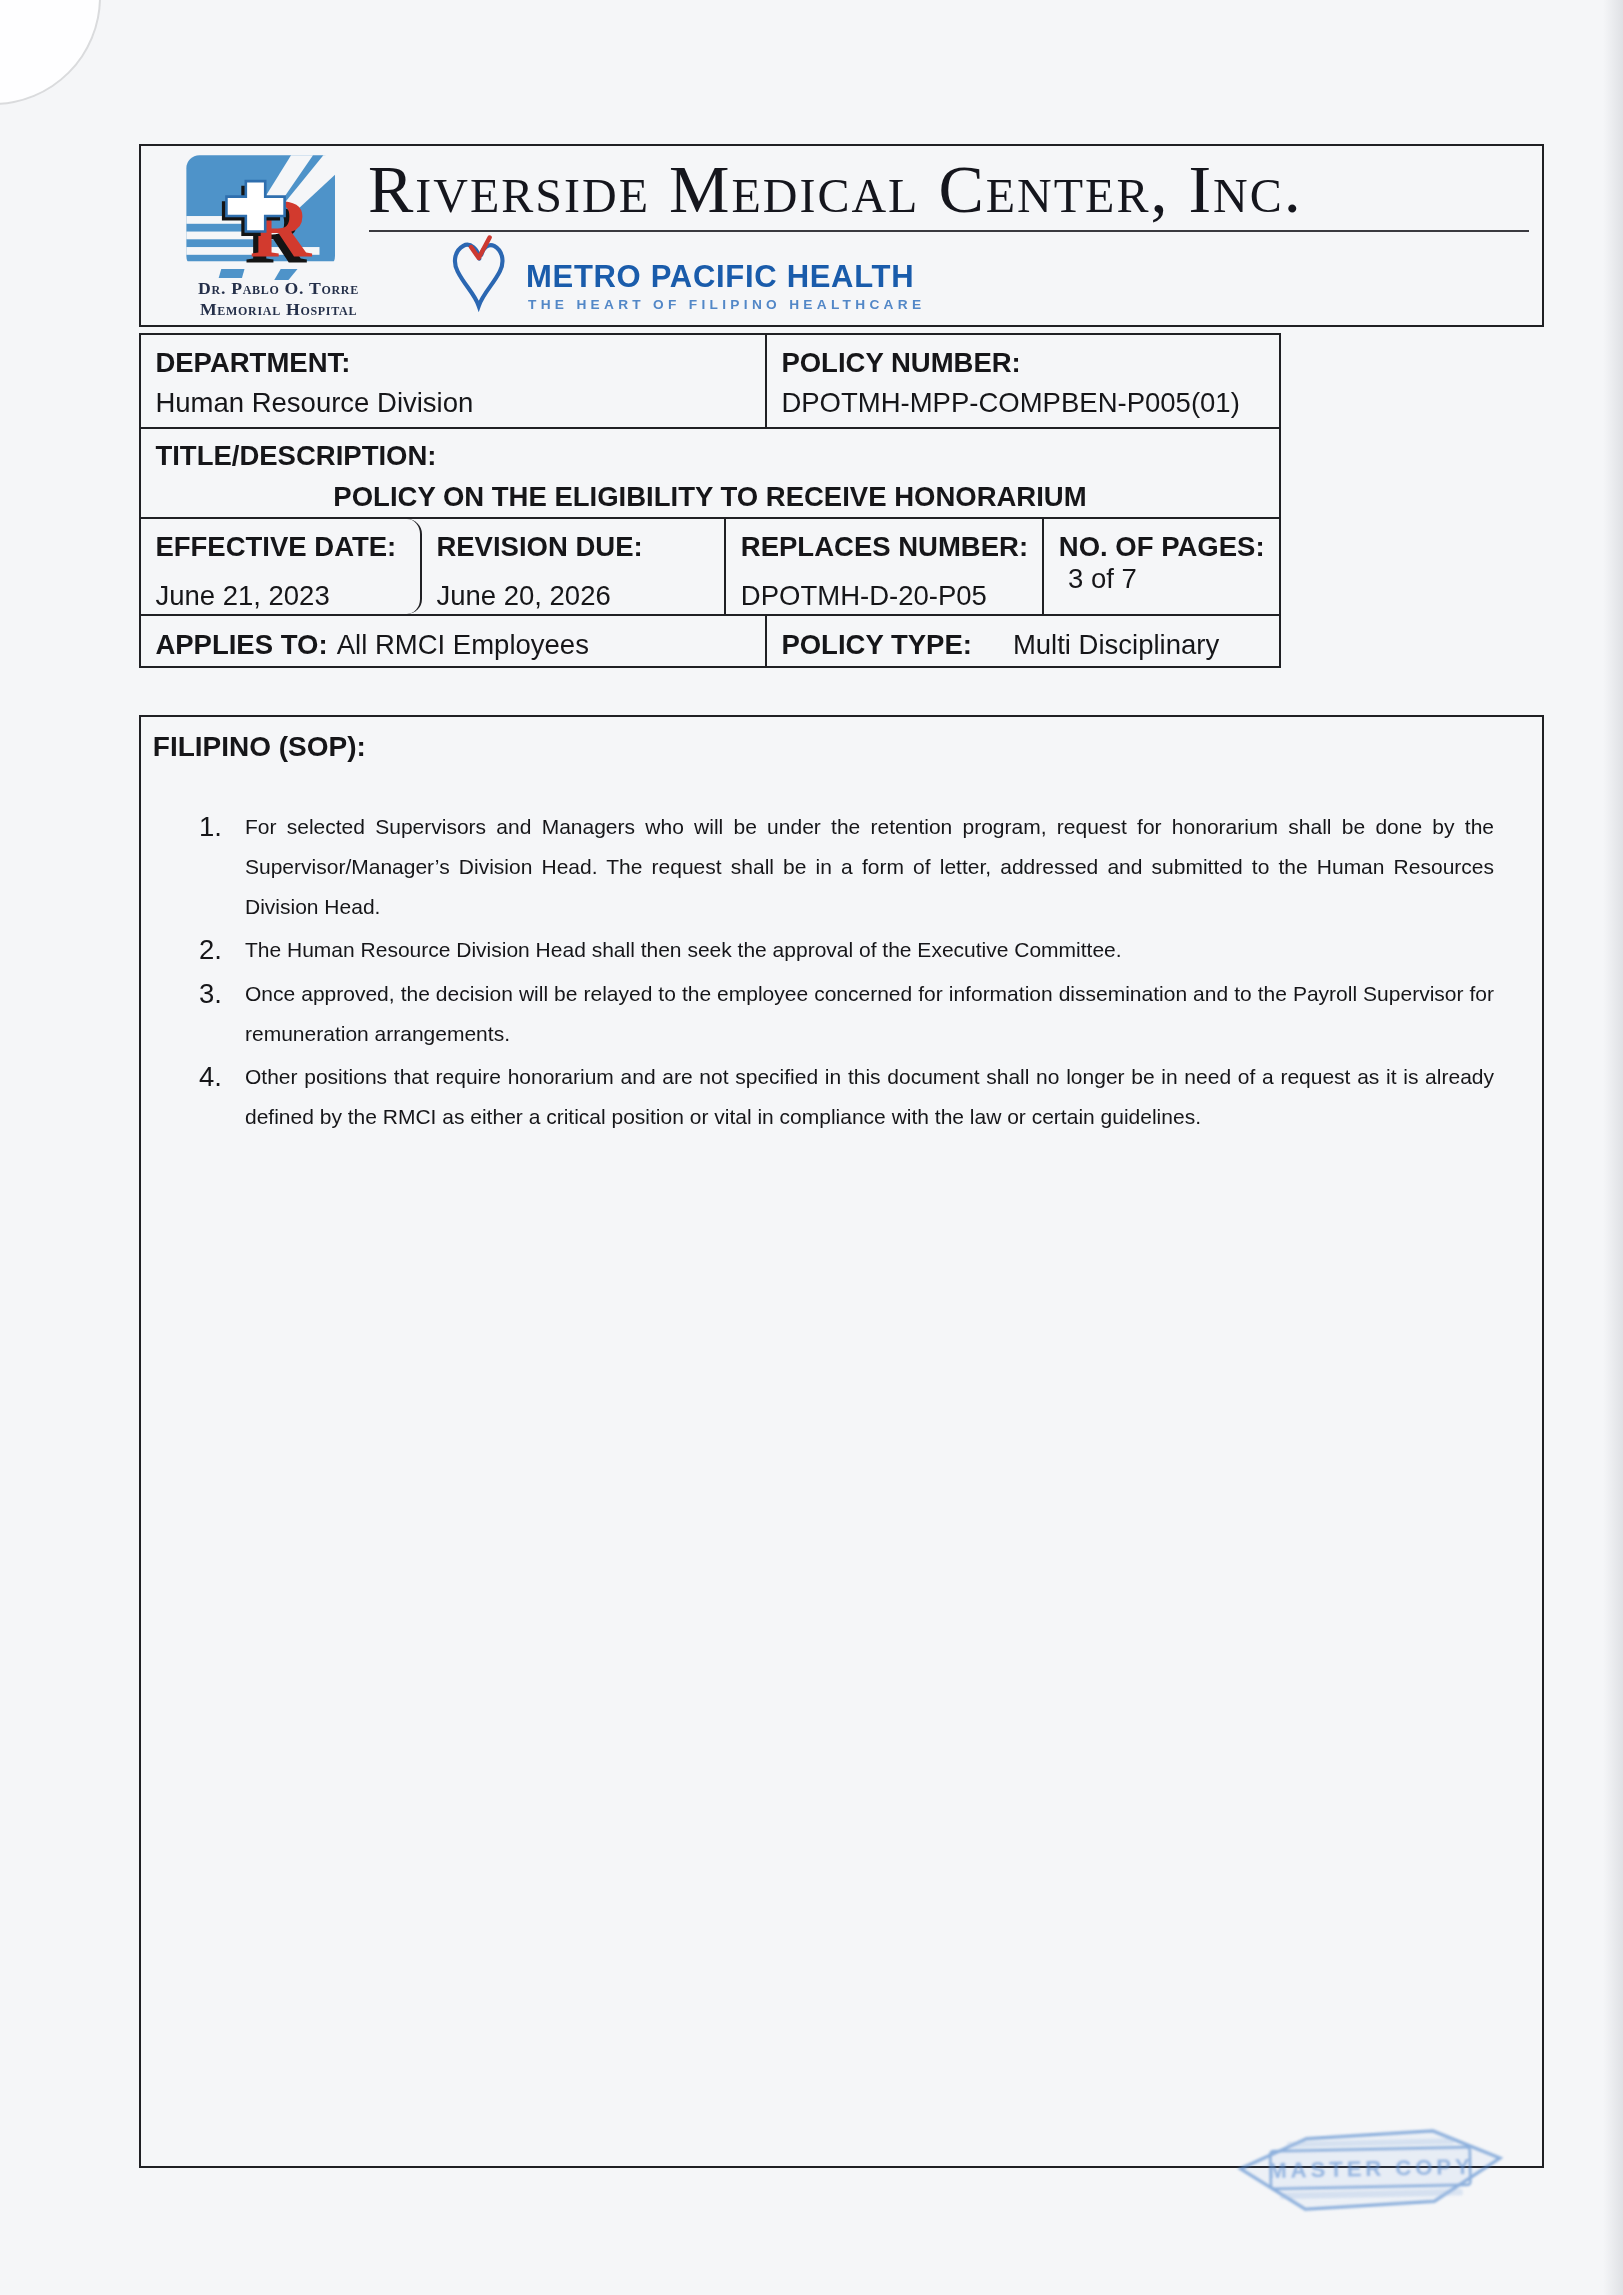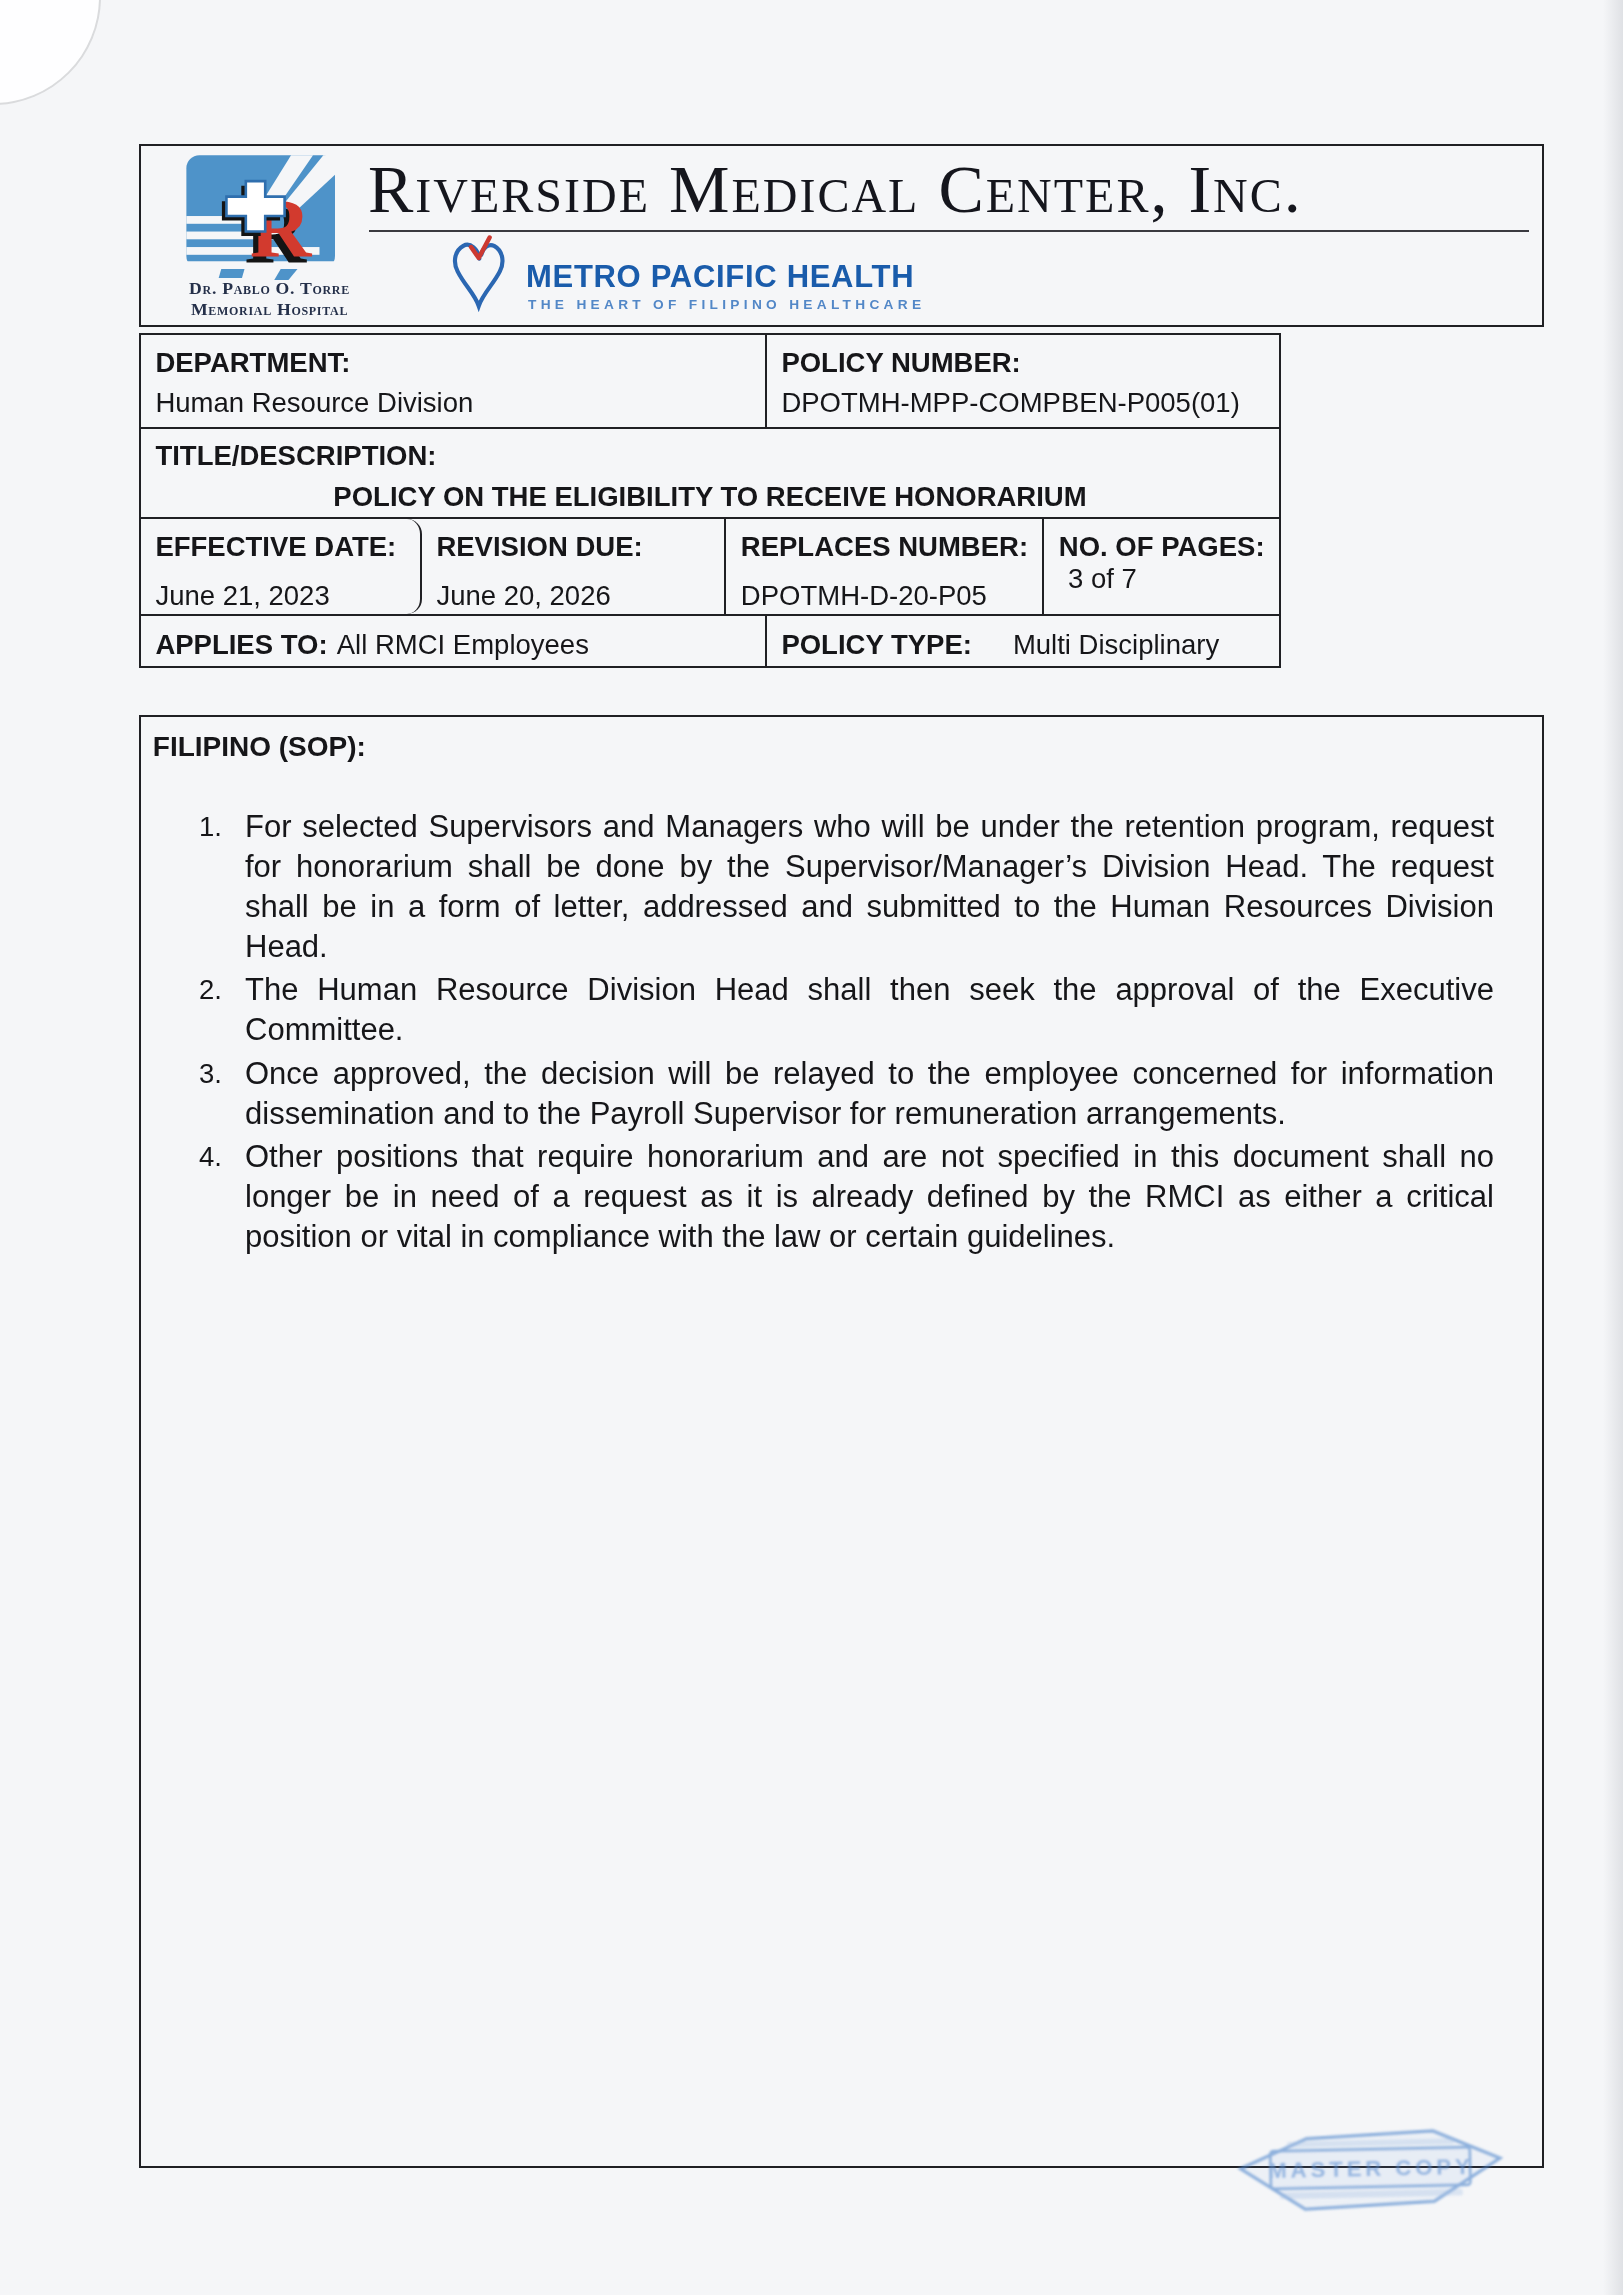--- a/index.html
+++ b/index.html
@@ -19,21 +19,21 @@
     background:linear-gradient(to right, rgba(0,0,0,0), rgba(110,115,128,0.16));
   }
 
   
   .header-box {
     position:absolute; left:139px; top:144px; width:1405px; height:183px;
     border:2.6px solid #202024;
   }
   .hosp-logo { position:absolute; left:41px; top:7.9px; width:169px; height:126px; }
   .hosp-name {
-    position:absolute; left:8px; top:132px; width:241px; text-align:center;
+    position:absolute; left:17px; top:132px; width:241px; text-align:center;
     font-family:"Liberation Serif", serif; font-variant:small-caps;
     font-size:17.7px; line-height:21px; font-weight:600; letter-spacing:0.7px; color:#25304a;
   }
   .company-title {
     position:absolute; left:227px; top:3.9px; width:1172px;
     font-family:"Liberation Serif", serif; font-variant:small-caps;
     font-size:68px; letter-spacing:2px; white-space:nowrap; color:#15161d;
   }
   .title-rule {
     position:absolute; left:228px; top:84px; width:1160px; height:2px; background:#3a3a40;
@@ -81,21 +81,21 @@
 
   
   .sop-box {
     position:absolute; left:139px; top:715px; width:1405px; height:1453px;
     border:2.6px solid #202024;
   }
   .sop-heading { position:absolute; left:11.8px; top:14.4px; font-size:28px; font-weight:bold; }
   .sop-list { position:absolute; left:58px; top:90px; width:1295px; }
   .sop-item { display:flex; margin-bottom:3.3px; }
   .sop-item .num { width:46px; flex:0 0 46px; font-size:27.5px; line-height:40px; }
-  .sop-item .txt { flex:1; display:block; font-size:31px; line-height:40px; text-align:justify; }
+  .sop-item .txt { flex:1; display:block; font-size:21px; line-height:40px; text-align:justify; }
 
   
   .stamp {
     position:absolute; left:1236px; top:2123px; width:270px; height:90px;
     opacity:0.62; transform:rotate(-1.2deg); filter:blur(0.8px); z-index:5;
   }
 </style>
 </head>
 <body>
 

